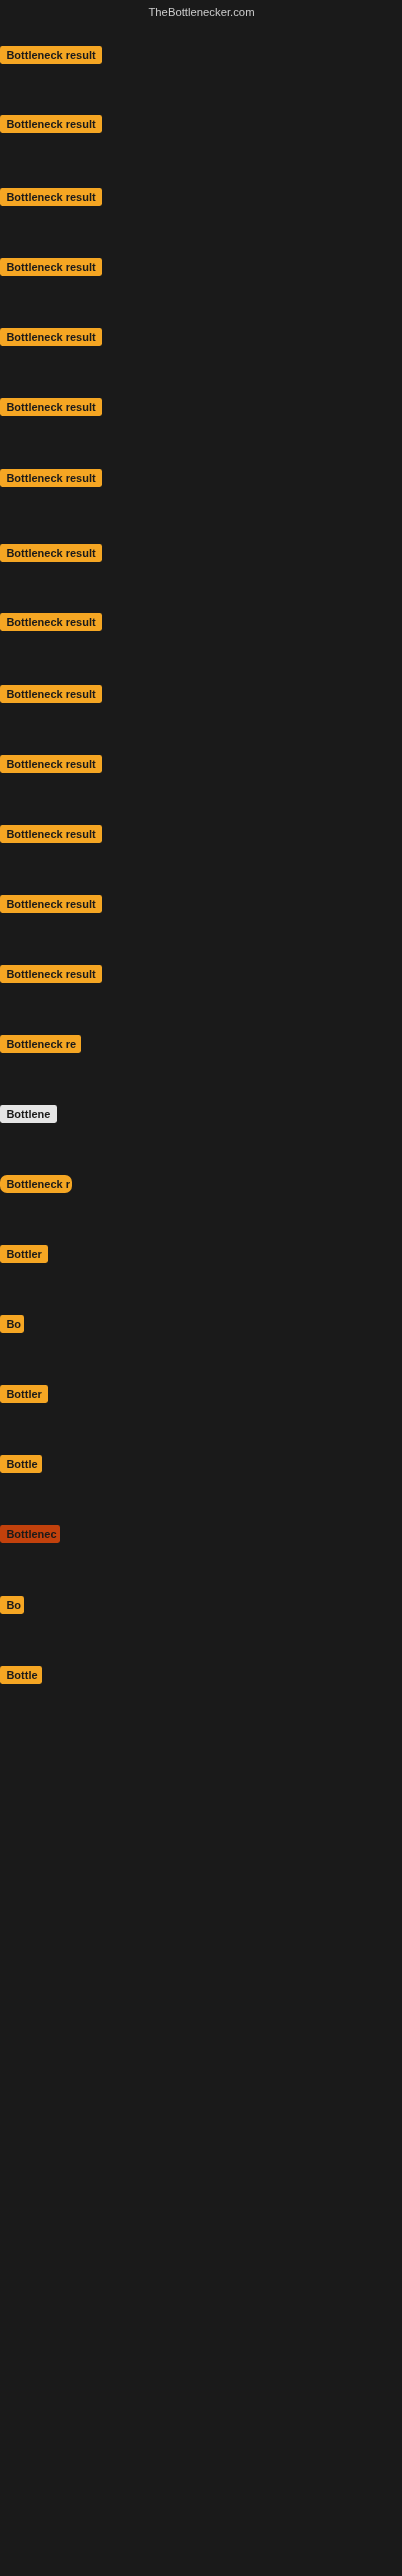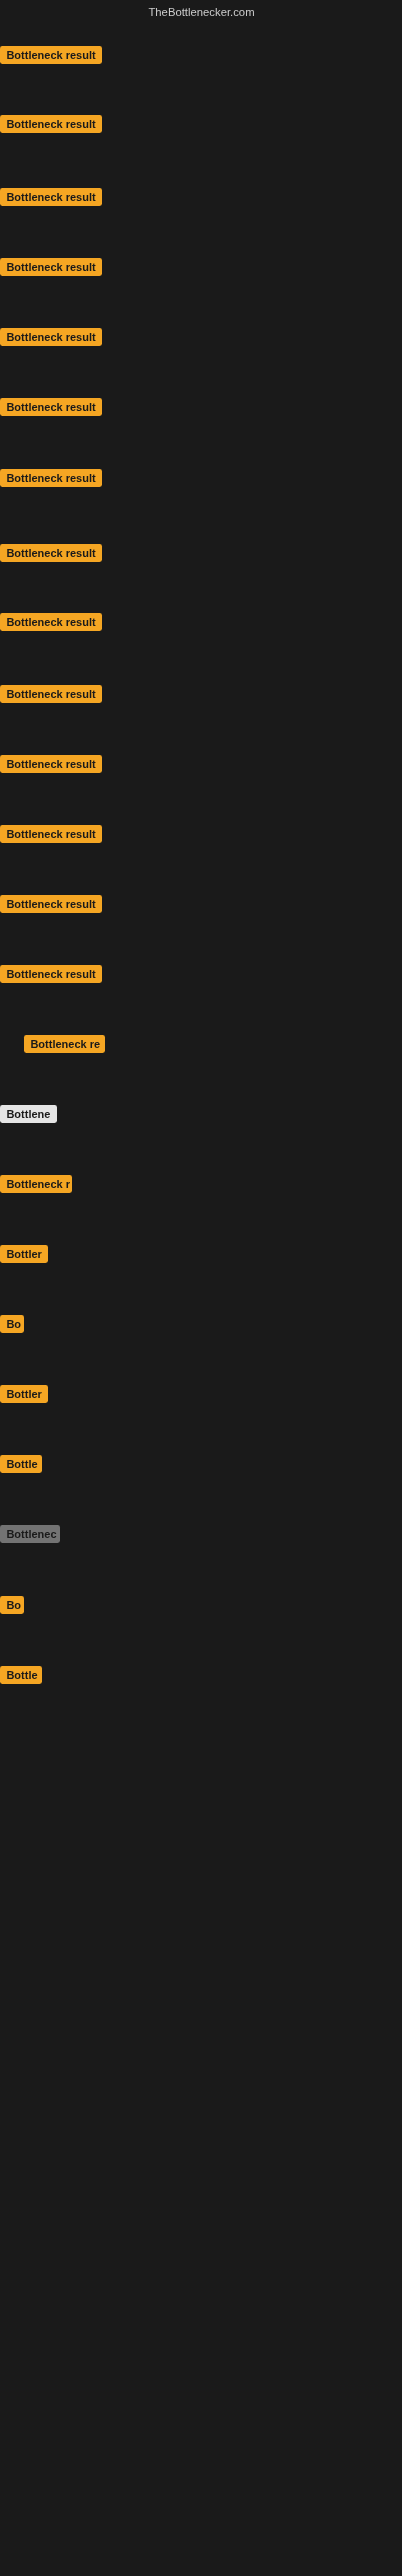--- a/index.html
+++ b/index.html
@@ -57,24 +57,24 @@
     <div class="result-item" style="top: 328px; left: 0px;"><div class="bottleneck-badge" style="max-width: 131px; background-color: rgb(245, 166, 35); color: rgb(26, 26, 26);">Bottleneck result</div></div>
     <div class="result-item" style="top: 398px; left: 0px;"><div class="bottleneck-badge" style="max-width: 129px; background-color: rgb(245, 166, 35); color: rgb(26, 26, 26);">Bottleneck result</div></div>
     <div class="result-item" style="top: 469px; left: 0px;"><div class="bottleneck-badge" style="max-width: 127px; background-color: rgb(245, 166, 35); color: rgb(26, 26, 26);">Bottleneck result</div></div>
     <div class="result-item" style="top: 544px; left: 0px;"><div class="bottleneck-badge" style="max-width: 133px; background-color: rgb(245, 166, 35); color: rgb(26, 26, 26);">Bottleneck result</div></div>
     <div class="result-item" style="top: 613px; left: 0px;"><div class="bottleneck-badge" style="max-width: 129px; background-color: rgb(245, 166, 35); color: rgb(26, 26, 26);">Bottleneck result</div></div>
     <div class="result-item" style="top: 685px; left: 0px;"><div class="bottleneck-badge" style="max-width: 127px; background-color: rgb(245, 166, 35); color: rgb(26, 26, 26);">Bottleneck result</div></div>
     <div class="result-item" style="top: 755px; left: 0px;"><div class="bottleneck-badge" style="max-width: 126px; background-color: rgb(245, 166, 35); color: rgb(26, 26, 26);">Bottleneck result</div></div>
     <div class="result-item" style="top: 825px; left: 0px;"><div class="bottleneck-badge" style="max-width: 121px; background-color: rgb(245, 166, 35); color: rgb(26, 26, 26);">Bottleneck result</div></div>
     <div class="result-item" style="top: 895px; left: 0px;"><div class="bottleneck-badge" style="max-width: 119px; background-color: rgb(245, 166, 35); color: rgb(26, 26, 26);">Bottleneck result</div></div>
     <div class="result-item" style="top: 965px; left: 0px;"><div class="bottleneck-badge" style="max-width: 117px; background-color: rgb(245, 166, 35); color: rgb(26, 26, 26);">Bottleneck result</div></div>
-    <div class="result-item" style="top: 1035px; left: 0px; margin-left: 24px;"><div class="bottleneck-badge" style="max-width: 81px; background-color: rgb(245, 166, 35); color: rgb(26, 26, 26);">Bottleneck re</div></div>
+    <div class="result-item" style="top: 1035px; left: 0px;"><div class="bottleneck-badge" style="max-width: 81px; background-color: rgb(245, 166, 35); color: rgb(26, 26, 26);">Bottleneck re</div></div>
     <div class="result-item" style="top: 1105px; left: 0px;"><div class="bottleneck-badge" style="max-width: 63px; background-color: #e5e5e5; color: rgb(26, 26, 26);">Bottlene</div></div>
-    <div class="result-item" style="top: 1175px; left: 0px;"><div class="bottleneck-badge" style="max-width: 72px; background-color: rgb(245, 166, 35); color: rgb(26, 26, 26);">Bottleneck r</div></div>
+    <div class="result-item" style="top: 1175px; left: 0px;"><div class="bottleneck-badge" style="max-width: 72px; background-color: rgb(245, 166, 35); color: rgb(26, 26, 26); border-radius: 7px;">Bottleneck r</div></div>
     <div class="result-item" style="top: 1245px; left: 0px;"><div class="bottleneck-badge" style="max-width: 48px; background-color: rgb(245, 166, 35); color: rgb(26, 26, 26);">Bottler</div></div>
     <div class="result-item" style="top: 1315px; left: 0px;"><div class="bottleneck-badge" style="max-width: 24px; background-color: rgb(245, 166, 35); color: rgb(26, 26, 26);">Bo</div></div>
     <div class="result-item" style="top: 1385px; left: 0px;"><div class="bottleneck-badge" style="max-width: 48px; background-color: rgb(245, 166, 35); color: rgb(26, 26, 26);">Bottler</div></div>
     <div class="result-item" style="top: 1455px; left: 0px;"><div class="bottleneck-badge" style="max-width: 42px; background-color: rgb(245, 166, 35); color: rgb(26, 26, 26);">Bottle</div></div>
-    <div class="result-item" style="top: 1525px; left: 0px;"><div class="bottleneck-badge" style="max-width: 60px; background-color: #737373; color: rgb(26, 26, 26);">Bottlenec</div></div>
+    <div class="result-item" style="top: 1525px; left: 0px;"><div class="bottleneck-badge" style="max-width: 60px; background-color: #c2410c; color: rgb(26, 26, 26);">Bottlenec</div></div>
     <div class="result-item" style="top: 1596px; left: 0px;"><div class="bottleneck-badge" style="max-width: 24px; background-color: rgb(245, 166, 35); color: rgb(26, 26, 26);">Bo</div></div>
     <div class="result-item" style="top: 1666px; left: 0px;"><div class="bottleneck-badge" style="max-width: 42px; background-color: rgb(245, 166, 35); color: rgb(26, 26, 26);">Bottle</div></div>
   </div>
 
 
 </body></html>

